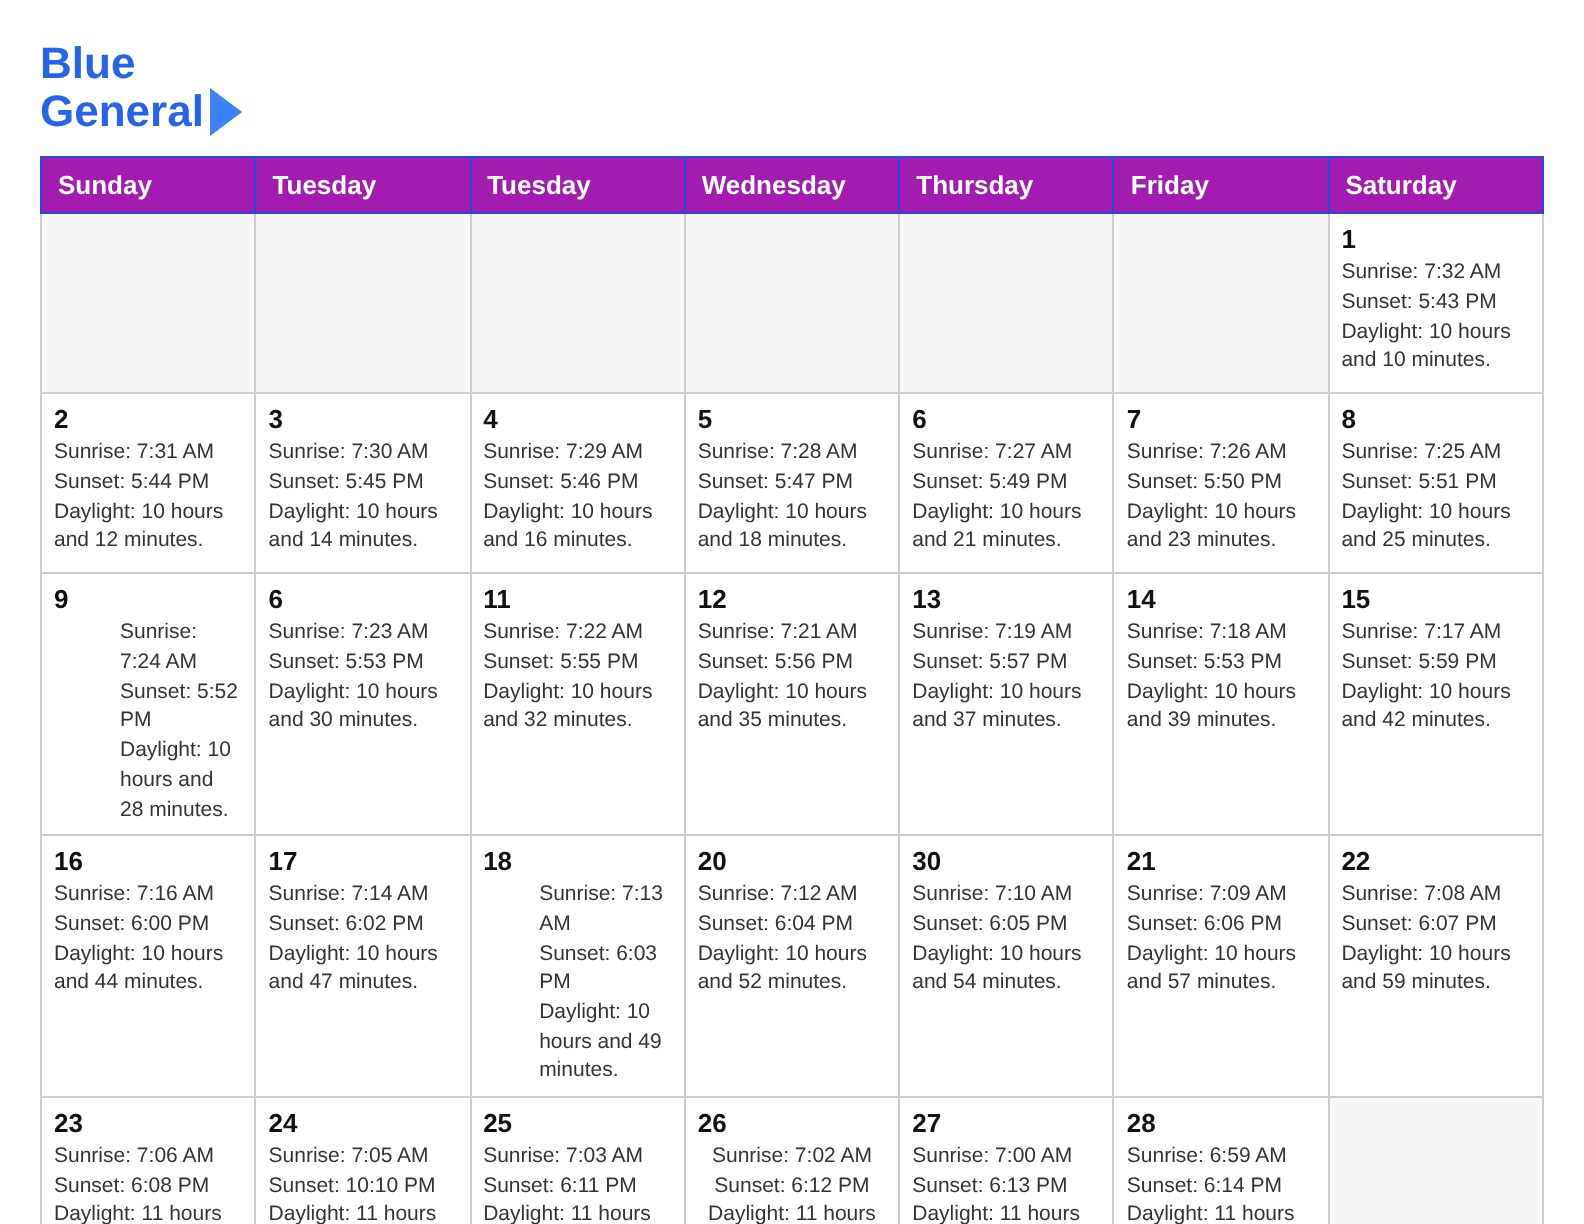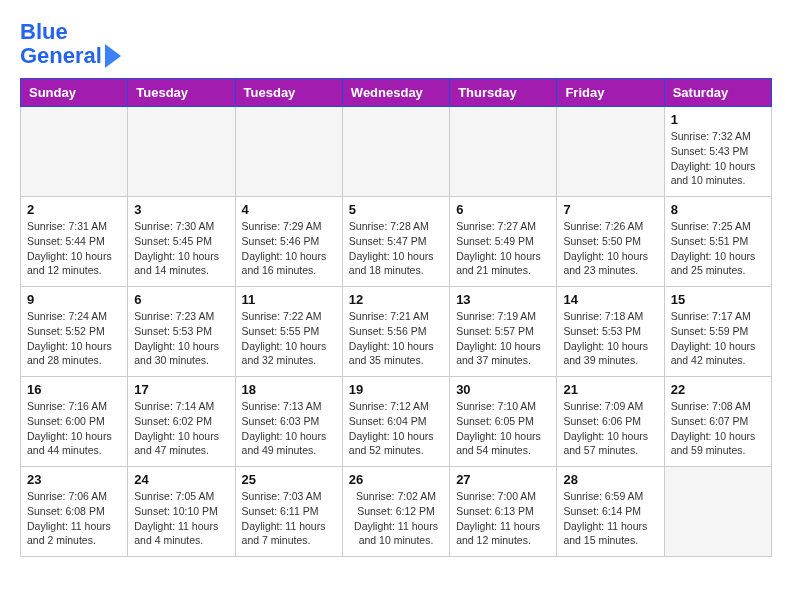--- a/index.html
+++ b/index.html
@@ -158,21 +158,21 @@
         <td>
           <span class="day-number">8</span>
           <div class="day-info" style="white-space: pre-line;">Sunrise: 7:25 AM
 Sunset: 5:51 PM
 Daylight: 10 hours and 25 minutes.</div>
         </td>
       </tr>
       <tr>
         <td>
           <span class="day-number">9</span>
-          <div class="day-info" style="white-space: pre-line;">Sunrise: 7:24 AM
+          <div class="day-info" style="white-space: pre-line; margin-left: 33px;">Sunrise: 7:24 AM
 Sunset: 5:52 PM
 Daylight: 10 hours and 28 minutes.</div>
         </td>
         <td>
           <span class="day-number">6</span>
           <div class="day-info" style="white-space: pre-line;">Sunrise: 7:23 AM
 Sunset: 5:53 PM
 Daylight: 10 hours and 30 minutes.</div>
         </td>
         <td>
@@ -214,26 +214,26 @@
 Daylight: 10 hours and 44 minutes.</div>
         </td>
         <td>
           <span class="day-number">17</span>
           <div class="day-info" style="white-space: pre-line;">Sunrise: 7:14 AM
 Sunset: 6:02 PM
 Daylight: 10 hours and 47 minutes.</div>
         </td>
         <td>
           <span class="day-number">18</span>
-          <div class="day-info" style="white-space: pre-line;">Sunrise: 7:13 AM
+          <div class="day-info" style="white-space: pre-line; margin-left: 28px;">Sunrise: 7:13 AM
 Sunset: 6:03 PM
 Daylight: 10 hours and 49 minutes.</div>
         </td>
         <td>
-          <span class="day-number">19</span>
+          <span class="day-number">20</span>
           <div class="day-info" style="white-space: pre-line;">Sunrise: 7:12 AM
 Sunset: 6:04 PM
 Daylight: 10 hours and 52 minutes.</div>
         </td>
         <td>
           <span class="day-number">30</span>
           <div class="day-info" style="white-space: pre-line;">Sunrise: 7:10 AM
 Sunset: 6:05 PM
 Daylight: 10 hours and 54 minutes.</div>
         </td>

